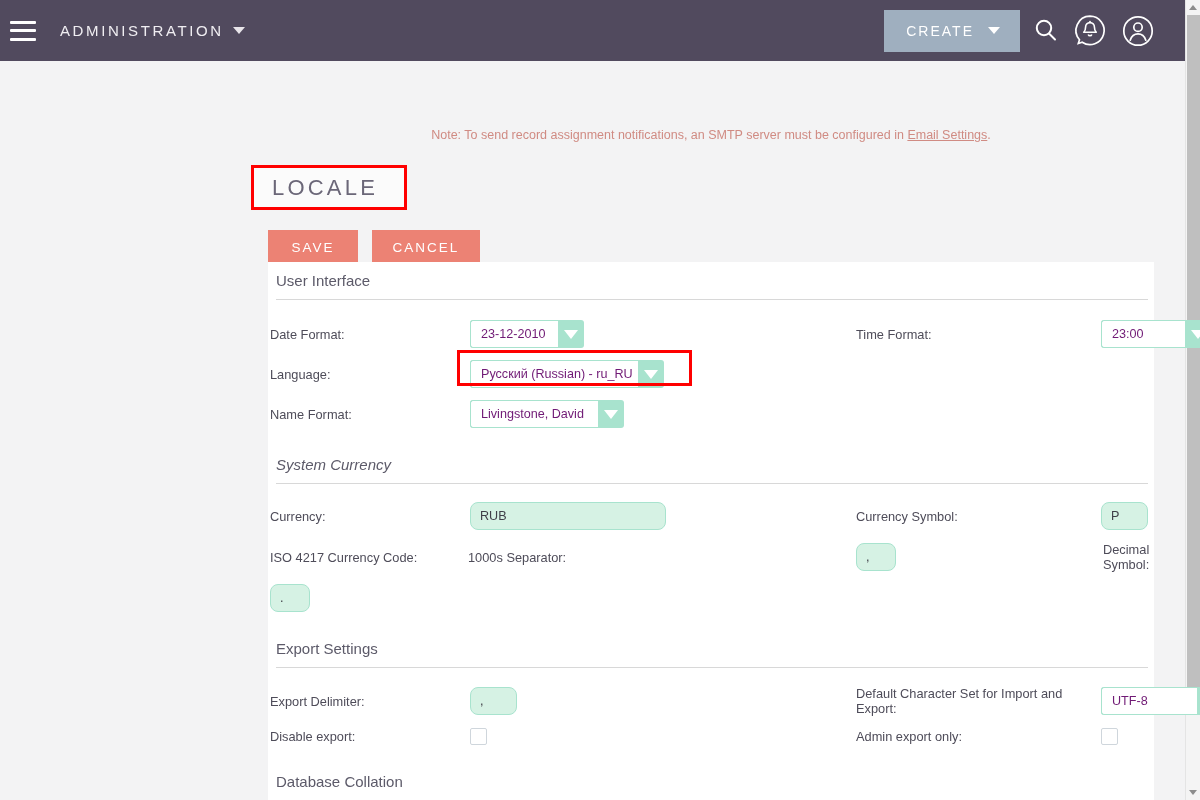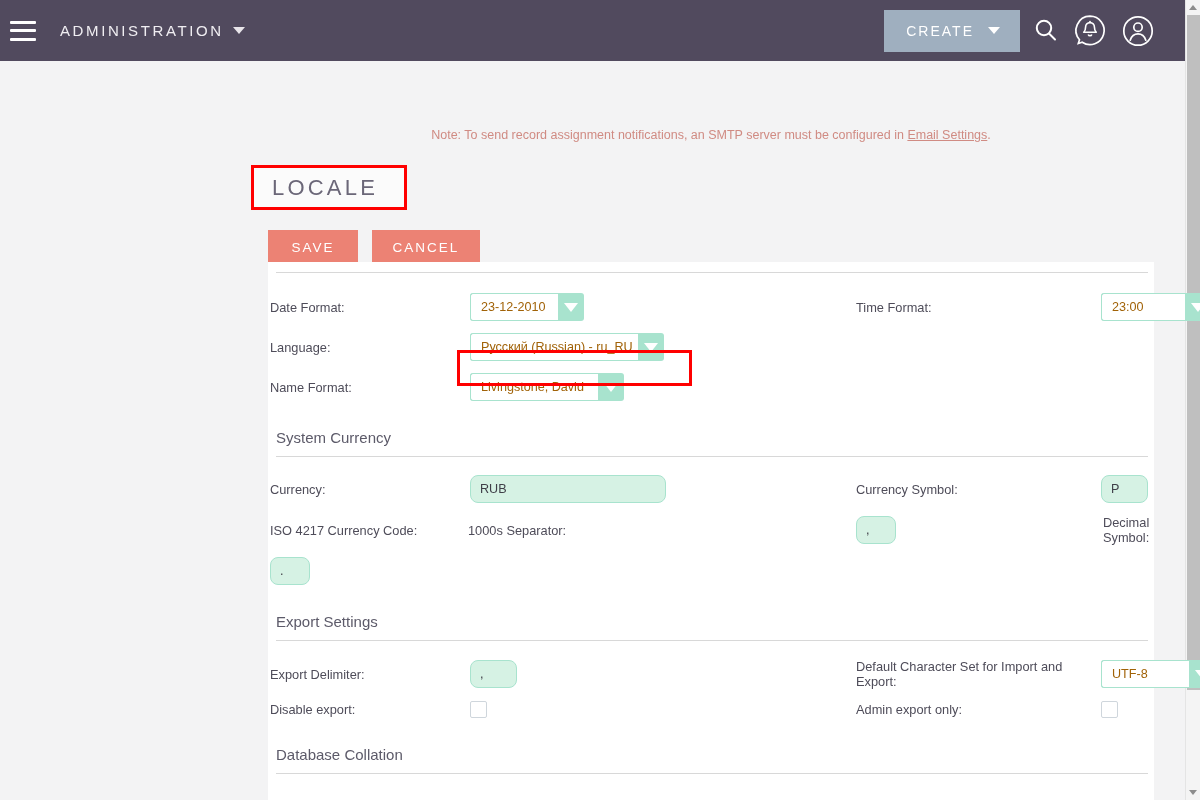--- a/index.html
+++ b/index.html
@@ -164,21 +164,21 @@
     overflow: hidden;
   }
   .select .sel-value {
     background: #ffffff;
     border: 1px solid #a8e3ce;
     border-right: none;
     border-radius: 3px 0 0 3px;
     display: flex; align-items: center;
     padding: 0 10px;
     font-size: 12.6px;
-    color: #a16207;
+    color: #701a75;
     white-space: nowrap;
   }
   .select .sel-arrow {
     width: 26px;
     display: flex; align-items: center; justify-content: center;
   }
   .select .sel-arrow i {
     width: 0; height: 0;
     border-left: 7px solid transparent;
     border-right: 7px solid transparent;
@@ -271,20 +271,21 @@
 <div class="page-title-box">
   <div class="page-title">LOCALE</div>
 </div>
 
 <div class="action-row">
   <button class="btn-primary">SAVE</button>
   <button class="btn-primary wide">CANCEL</button>
 </div>
 
 <div class="panel" id="form-panel">
+    <div class="section-head">User Interface</div>
     <div class="section-rule"></div>
     <div class="grid" style="margin-top: 20px; row-gap: 12px;">
       <div class="field-label">Date Format:</div>
       <div class="row-pad"><div class="select">
           <div class="sel-value" style="width: 88px;">23-12-2010</div>
           <div class="sel-arrow">
             <i></i>
           </div>
         </div></div>
       <div class="field-label right-col">Time Format:</div>
@@ -306,21 +307,21 @@
       <div class="field-label">Name Format:</div>
       <div class="row-pad"><div class="select">
           <div class="sel-value" style="width: 128px;">Livingstone, David</div>
           <div class="sel-arrow">
             <i></i>
           </div>
         </div></div>
       <div class="field-label right-col"></div>
       <div></div>
     </div>
-    <div class="section-head" style="margin-top: 18px;">System Currency</div>
+    <div class="section-head" style="margin-top: 18px; font-style: italic;">System Currency</div>
     <div class="section-rule"></div>
     <div class="grid" style="margin-top: 18px; row-gap: 12px;">
       <div class="field-label">Currency:</div>
       <div class="row-pad"><input class="text-input" type="text" value="RUB" style="width: 196px;"></div>
       <div class="field-label right-col">Currency Symbol:</div>
       <div><input class="text-input" type="text" value="P" style="width: 47px;"></div>
       <div class="field-label">ISO 4217 Currency Code:</div>
       <div class="field-label right-col">1000s Separator:</div>
       <div><input class="text-input" type="text" value="," style="width: 40px;"></div>
       <div class="field-label">Decimal Symbol:</div>
@@ -328,21 +329,21 @@
       <div class="field-label right-col"></div>
       <div></div>
     </div>
     <div class="section-head" style="margin-top: 18px;">Export Settings</div>
     <div class="section-rule"></div>
     <div class="grid" style="margin-top: 18px; row-gap: 12px;">
       <div class="field-label">Export Delimiter:</div>
       <div class="row-pad"><input class="text-input" type="text" value="," style="width: 47px;"></div>
       <div class="field-label right-col">Default Character Set for Import and Export:</div>
       <div><div class="select">
-          <div class="sel-value" style="width: 88px;">UTF-8</div>
+          <div class="sel-value" style="width: 96px;">UTF-8</div>
           <div class="sel-arrow">
             <i></i>
           </div>
         </div></div>
       <div class="field-label">Disable export:</div>
       <div class="row-pad">
         <div class="checkbox"></div>
       </div>
       <div class="field-label right-col">Admin export only:</div>
       <div>

